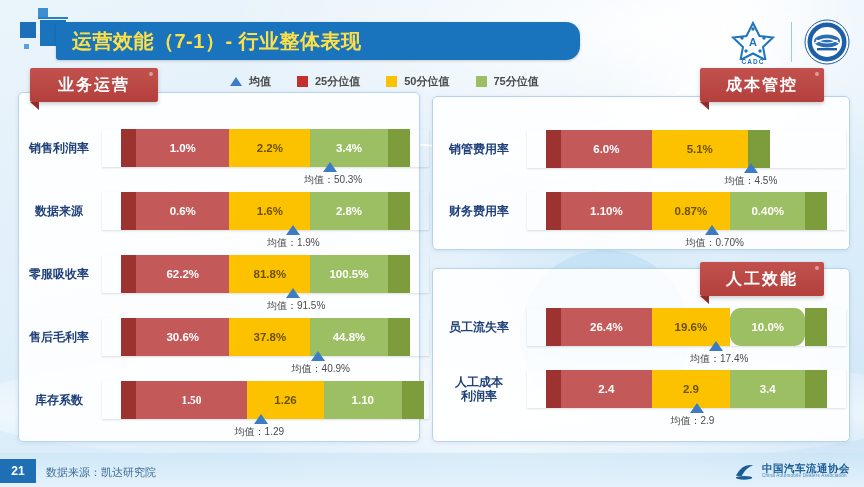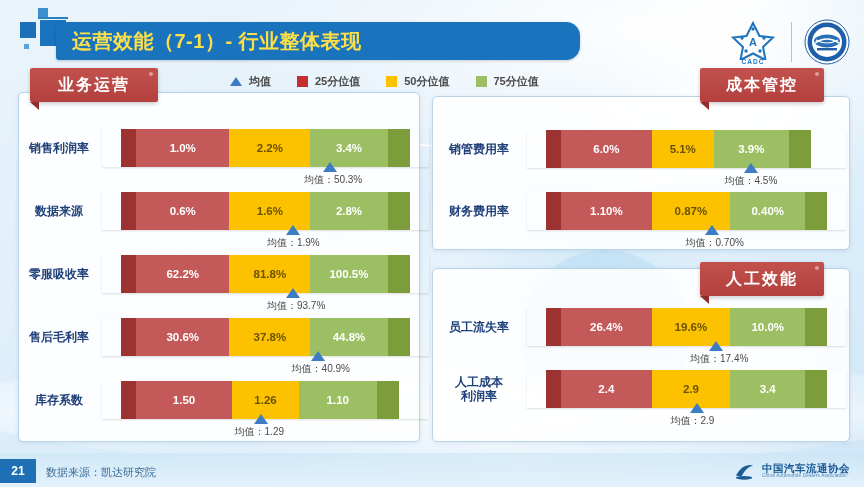--- a/index.html
+++ b/index.html
@@ -257,21 +257,21 @@
         </div>
         <div class="seg s-yel" style="width: 80.758px;">
           <span>81.8%</span>
         </div>
         <div class="seg s-grn" style="width: 77.506px;">
           <span>100.5%</span>
         </div>
         <div class="seg cap-r" style="width: 22px;"></div>
       </div>
       <div class="marker" style="left: 285.96px; top: 288px;"></div>
-      <div class="mean-lbl" style="left: 266.96px; top: 299px;">均值：93.7%</div>
+      <div class="mean-lbl" style="left: 266.96px; top: 299px;">均值：91.5%</div>
       <div class="row-label" style="left: 22px; width: 74px; top: 330px;">
         <div>售后毛利率</div>
       </div>
       <div class="bar" style="left: 102px; top: 318px; width: 308px;">
         <div class="seg cap-l" style="width: 15px;"></div>
         <div class="seg s-red" style="width: 93.495px;">
           <span>30.6%</span>
         </div>
         <div class="seg s-yel" style="width: 80.758px;">
           <span>37.8%</span>
@@ -281,46 +281,43 @@
         </div>
         <div class="seg cap-r" style="width: 22px;"></div>
       </div>
       <div class="marker" style="left: 310.6px; top: 351px;"></div>
       <div class="mean-lbl" style="left: 291.6px; top: 362px;">均值：40.9%</div>
       <div class="row-label" style="left: 22px; width: 74px; top: 393px;">
         <div>库存系数</div>
       </div>
       <div class="bar" style="left: 102px; top: 381px; width: 308px;">
         <div class="seg cap-l" style="width: 15px;"></div>
-        <div class="seg s-red" style="width: 96px;">
+        <div class="seg s-red" style="width: 111px; font-family: Liberation Serif, serif;">
           <span>1.50</span>
         </div>
-        <div class="seg s-yel" style="width: 67px;">
+        <div class="seg s-yel" style="width: 77px;">
           <span>1.26</span>
         </div>
         <div class="seg s-grn" style="width: 77.506px;">
           <span>1.10</span>
         </div>
         <div class="seg cap-r" style="width: 22px;"></div>
       </div>
       <div class="marker" style="left: 253.62px; top: 414px;"></div>
       <div class="mean-lbl" style="left: 234.62px; top: 425px; text-align: center;">均值：1.29</div>
       <div class="row-label" style="left: 438px; width: 82px; top: 142px;">
         <div>销管费用率</div>
       </div>
       <div class="bar" style="left: 527px; top: 130px; width: 300px;">
         <div class="seg cap-l" style="width: 15px;"></div>
         <div class="seg s-red" style="width: 90.735px;">
           <span>6.0%</span>
         </div>
-        <div class="seg s-yel" style="width: 62px;">
+        <div class="seg s-yel" style="width: 96px;">
           <span>5.1%</span>
-        </div>
-        <div class="seg s-grn" style="width: 75.218px;">
-          <span>3.9%</span>
         </div>
         <div class="seg cap-r" style="width: 22px;"></div>
       </div>
       <div class="marker" style="left: 743.5px; top: 163px;"></div>
       <div class="mean-lbl" style="left: 724.5px; top: 174px;">均值：4.5%</div>
       <div class="row-label" style="left: 438px; width: 82px; top: 204px;">
         <div>财务费用率</div>
       </div>
       <div class="bar" style="left: 527px; top: 192px; width: 300px;">
         <div class="seg cap-l" style="width: 15px;"></div>
@@ -341,21 +338,21 @@
         <div>员工流失率</div>
       </div>
       <div class="bar" style="left: 527px; top: 308px; width: 300px;">
         <div class="seg cap-l" style="width: 15px;"></div>
         <div class="seg s-red" style="width: 90.735px; text-align: right;">
           <span>26.4%</span>
         </div>
         <div class="seg s-yel" style="width: 78.374px;">
           <span>19.6%</span>
         </div>
-        <div class="seg s-grn" style="width: 75.218px;">
+        <div class="seg s-grn" style="width: 75.218px; border-radius: 11px;">
           <span>10.0%</span>
         </div>
         <div class="seg cap-r" style="width: 22px;"></div>
       </div>
       <div class="marker" style="left: 709px; top: 341px;"></div>
       <div class="mean-lbl" style="left: 690px; top: 352px;">均值：17.4%</div>
       <div class="row-label" style="left: 438px; width: 82px; top: 375px;">
         <div>人工成本</div>
         <div>利润率</div>
       </div>

